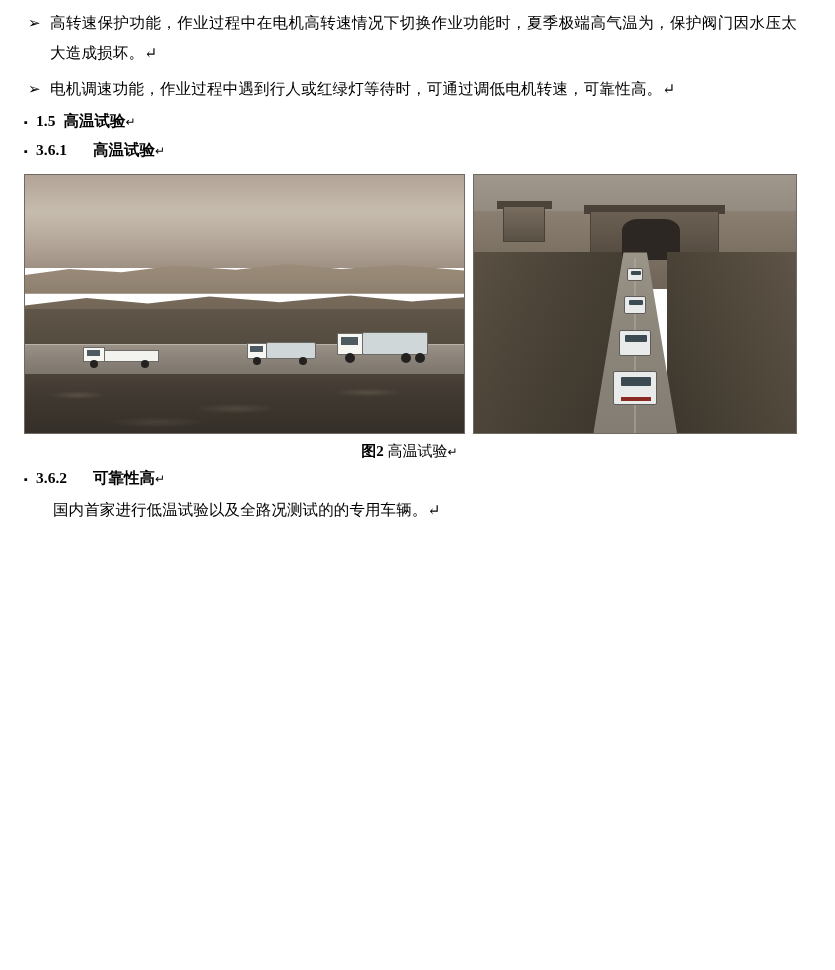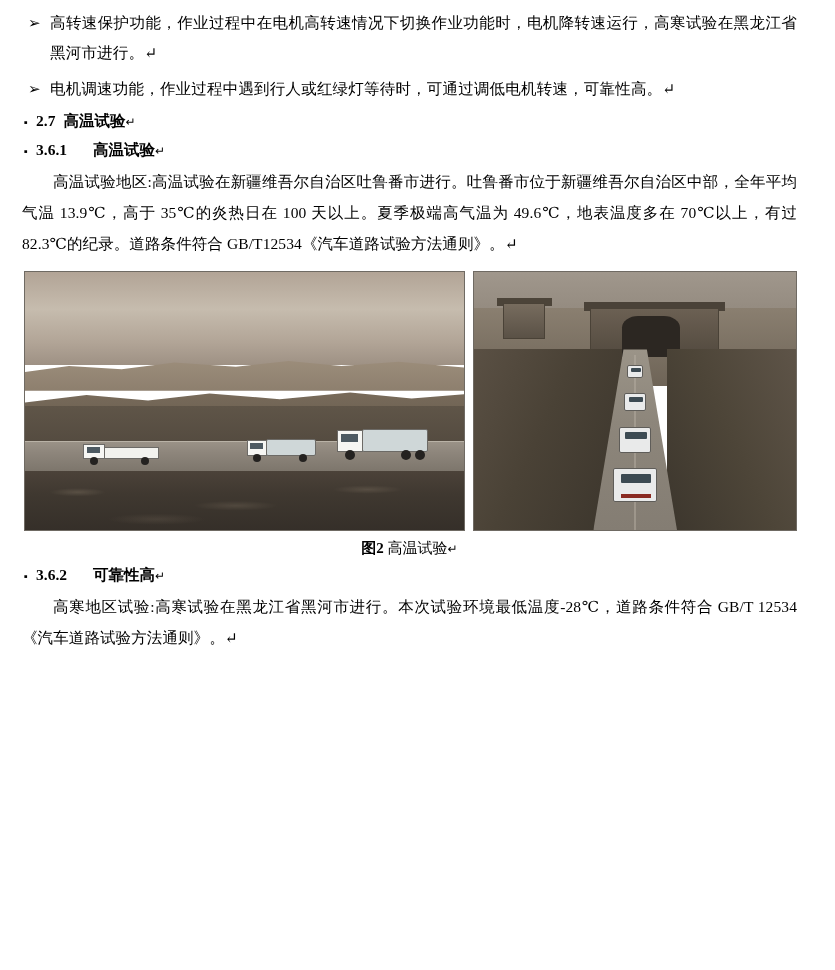--- a/index.html
+++ b/index.html
@@ -267,43 +267,42 @@
   }
 </style>
 </head>
 <body>
 
 <div class="page">
   <div class="content">
 
     <div class="arrow-item">
       <div class="arrow-marker">➢</div>
-      <div class="arrow-text">高转速保护功能，作业过程中在电机高转速情况下切换作业功能时，电机降转速运行，高寒试验在黑龙江省黑河市进行。↵</div>
+      <div class="arrow-text">高转速保护功能，作业过程中在电机高转速情况下切换作业功能时，夏季极端高气温为，保护阀门因水压太大造成损坏。↵</div>
     </div>
 
     <div class="arrow-item">
       <div class="arrow-marker">➢</div>
       <div class="arrow-text">电机调速功能，作业过程中遇到行人或红绿灯等待时，可通过调低电机转速，可靠性高。↵</div>
     </div>
 
     <div class="heading">
       <span class="heading-marker">▪</span>
-      <span class="heading-num">2.7</span>
+      <span class="heading-num">1.5</span>
       <span class="heading-title">高温试验</span>
       <span class="pilcrow">↵</span>
     </div>
 
     <div class="heading">
       <span class="heading-marker">▪</span>
       <span class="heading-num lvl3">3.6.1</span>
       <span class="heading-title">高温试验</span>
       <span class="pilcrow">↵</span>
     </div>
 
-    <p class="body">高温试验地区:高温试验在新疆维吾尔自治区吐鲁番市进行。吐鲁番市位于新疆维吾尔自治区中部，全年平均气温 13.9℃，高于 35℃的炎热日在 100 天以上。夏季极端高气温为 49.6℃，地表温度多在 70℃以上，有过 82.3℃的纪录。道路条件符合 GB/T12534《汽车道路试验方法通则》。↵</p>
 
     <div class="figure-row">
 
       <div class="photo photo-left">
         <div class="sky-l2"></div>
         <div class="dune-far"></div>
         <div class="dune-mid"></div>
         <div class="mid-ground"></div>
         <div class="road-edge"></div>
         <div class="road"></div>
@@ -370,16 +369,16 @@
       <span>高温试验</span><span class="pilcrow">↵</span>
     </div>
 
     <div class="heading">
       <span class="heading-marker">▪</span>
       <span class="heading-num lvl3">3.6.2</span>
       <span class="heading-title">可靠性高</span>
       <span class="pilcrow">↵</span>
     </div>
 
-    <p class="body">高寒地区试验:高寒试验在黑龙江省黑河市进行。本次试验环境最低温度-28℃，道路条件符合 GB/T 12534《汽车道路试验方法通则》。↵</p>
+    <p class="body">国内首家进行低温试验以及全路况测试的的专用车辆。↵</p>
 
   </div>
 </div>
 
 </body></html>

